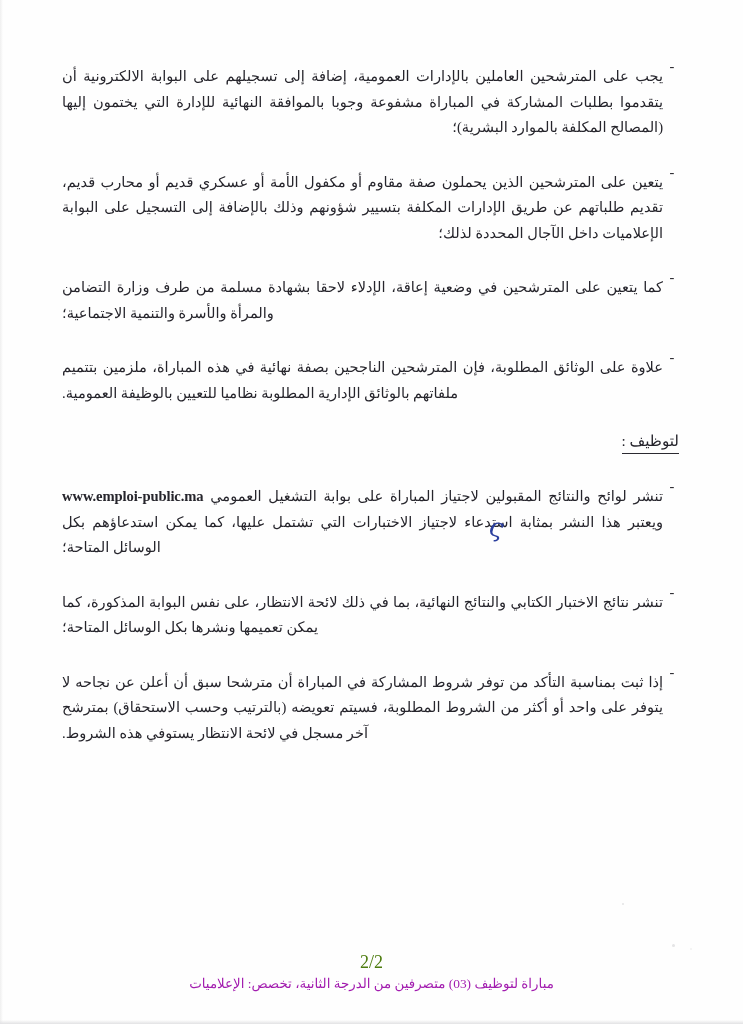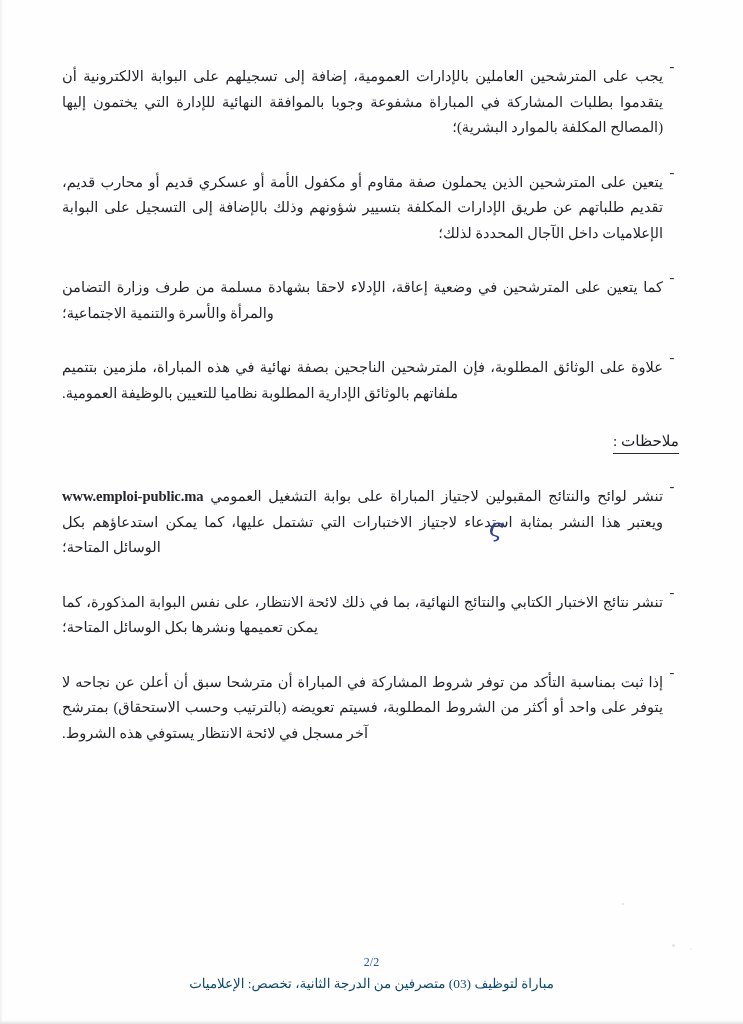--- a/index.html
+++ b/index.html
@@ -119,29 +119,29 @@
   
   .footer {
     position: absolute;
     left: 0;
     bottom: 30px;
     width: 743px;
     text-align: center;
     direction: rtl;
   }
   .footer-page-num {
-    font-size: 12px;
+    font-size: 18px;
     line-height: 20px;
-    color: #1d4ed8;
+    color: #4d7c0f;
     direction: ltr;
   }
   .footer-caption {
     font-size: 13.4px;
     line-height: 21px;
-    color: #0c4a6e;
+    color: #a21caf;
     margin-top: 1px;
   }
   .scan-speck {
     position: absolute;
     background: #cfcfd2;
     border-radius: 50%;
     opacity: .55;
   }
 </style>
 </head>
@@ -167,21 +167,21 @@
       <div class="bullet-dash">-</div>
       <div class="bullet-text last-center">كما يتعين على المترشحين في وضعية إعاقة، الإدلاء لاحقا بشهادة مسلمة من طرف وزارة التضامن والمرأة والأسرة والتنمية الاجتماعية؛</div>
     </div>
 
     <div class="bullet-item">
       <div class="bullet-dash">-</div>
       <div class="bullet-text last-center">علاوة على الوثائق المطلوبة، فإن المترشحين الناجحين بصفة نهائية في هذه المباراة، ملزمين بتتميم ملفاتهم بالوثائق الإدارية المطلوبة نظاميا للتعيين بالوظيفة العمومية.</div>
     </div>
 
     <div class="notes-heading-wrap">
-      <span class="notes-heading">ملاحظات :</span>
+      <span class="notes-heading">لتوظيف :</span>
     </div>
 
     <div class="bullet-item">
       <div class="bullet-dash">-</div>
       <div class="bullet-text last-center"><span>تنشر لوائح والنتائج المقبولين لاجتياز المباراة على بوابة التشغيل العمومي </span><span class="url">www.emploi-public.ma</span><span> ويعتبر هذا النشر بمثابة استدعاء لاجتياز الاختبارات التي تشتمل عليها، كما يمكن استدعاؤهم بكل الوسائل المتاحة؛</span></div>
     </div>
 
     <div class="bullet-item">
       <div class="bullet-dash">-</div>
       <div class="bullet-text last-center">تنشر نتائج الاختبار الكتابي والنتائج النهائية، بما في ذلك لائحة الانتظار، على نفس البوابة المذكورة، كما يمكن تعميمها ونشرها بكل الوسائل المتاحة؛</div>

